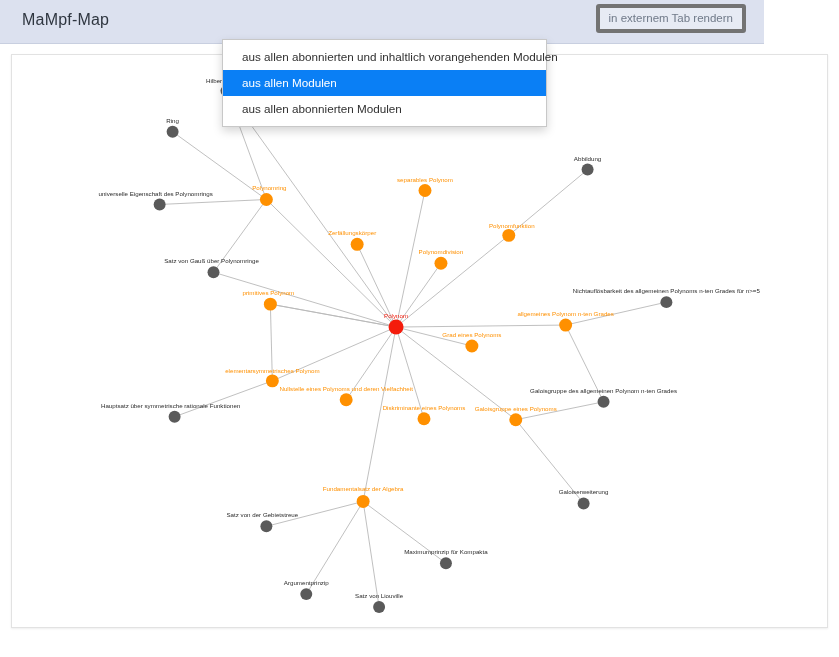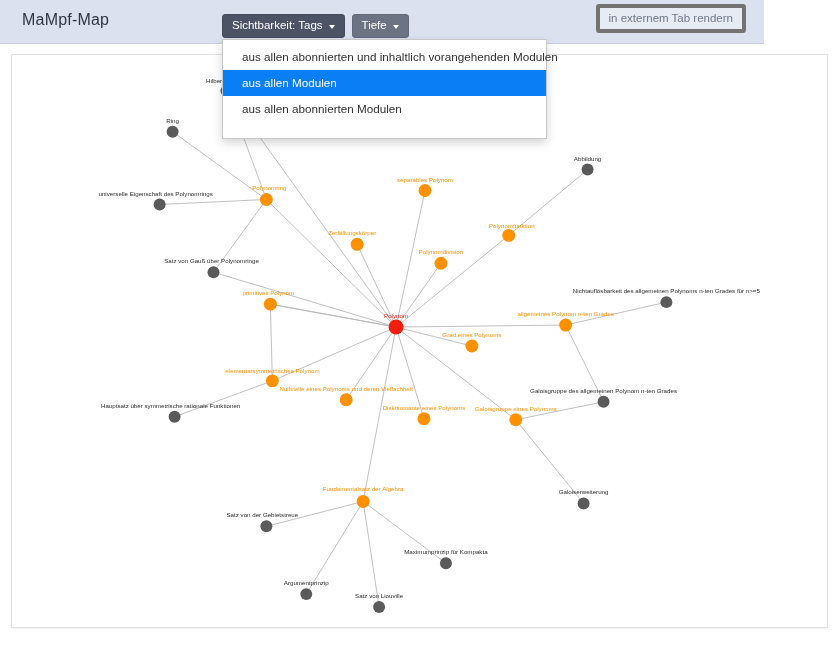--- a/index.html
+++ b/index.html
@@ -88,21 +88,21 @@
   
   .dropdown {
     position: absolute;
     left: 222px;
     top: 39px;
     width: 325px;
     background: #ffffff;
     border: 1px solid #c8c8c8;
     box-shadow: 0 4px 9px rgba(0,0,0,0.17);
     z-index: 40;
-    padding: 4px 0 16px 0;
+    padding: 4px 0 4px 0;
     box-sizing: border-box;
   }
   .dd-item {
     font-size: 11.7px;
     color: #303030;
     padding: 6px 8px 6px 19px;
     line-height: 1.2;
     cursor: pointer;
     white-space: nowrap;
     box-sizing: border-box;
@@ -139,30 +139,20 @@
   }
 </style>
 </head>
 <body>
 
 <div id="app">
 
   <div class="header">
     <div class="app-title">MaMpf-Map</div>
 
-    <div class="toolbar">
-      <button class="tb-btn">
-        <span>Sichtbarkeit: Tags</span>
-        <span class="caret"></span>
-      </button>
-      <button class="tb-btn secondary">
-        <span>Tiefe</span>
-        <span class="caret"></span>
-      </button>
-    </div>
 
     <button class="ext-btn">in externem Tab rendern</button>
   </div>
 
   <div class="dropdown">
     <div class="dd-item">aus allen abonnierten und inhaltlich vorangehenden Modulen</div>
     <div class="dd-item selected">aus allen Modulen</div>
     <div class="dd-item">aus allen abonnierten Modulen</div>
   </div>
 

